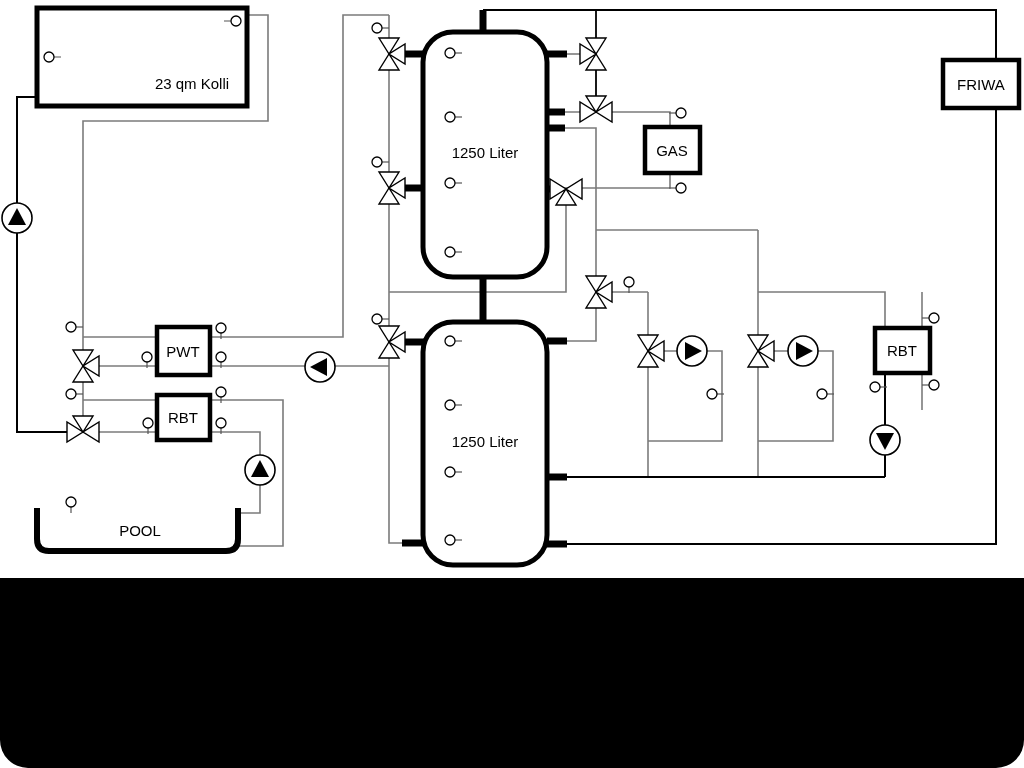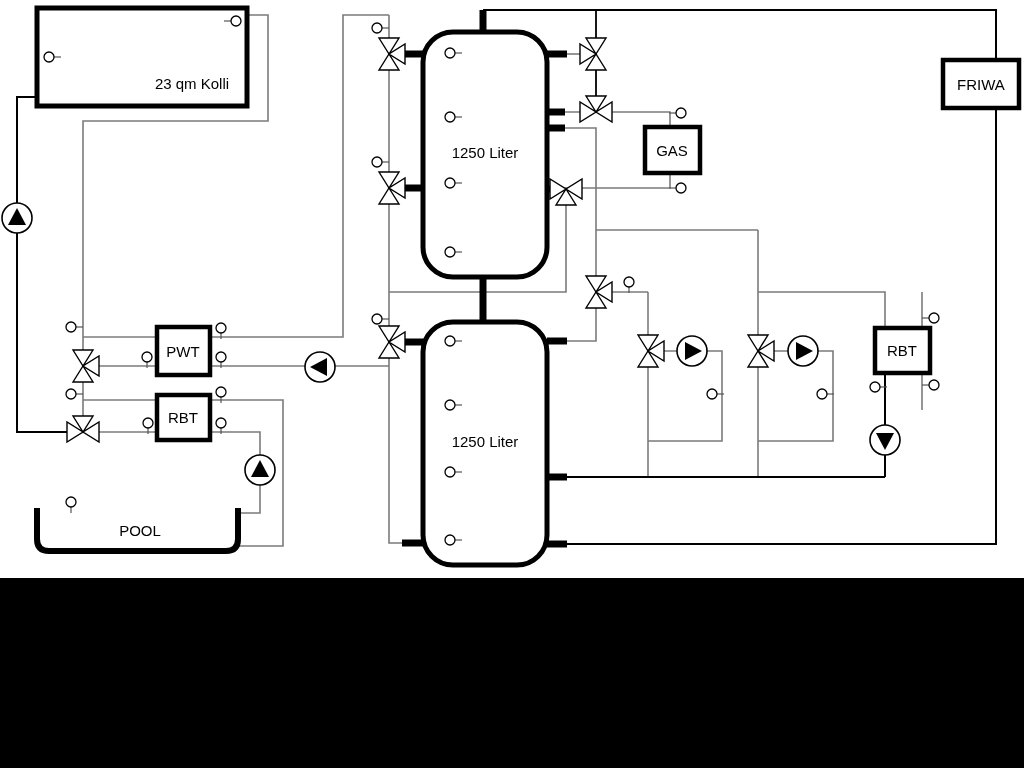--- a/index.html
+++ b/index.html
@@ -1,17 +1,17 @@
 <!DOCTYPE html>
 <html><head>
 <meta charset="utf-8">
 <style>
   html,body{margin:0;padding:0;background:#fff;}
   body{font-family:"Liberation Sans",sans-serif;}
-  #stage{position:relative;width:1024px;height:768px;background:#fff;overflow:hidden;}
+  #stage{position:relative;width:1024px;height:768px;background:#fff;overflow:hidden;border-radius:28px;}
   svg{display:block;}
   text{font-family:"Liberation Sans",sans-serif;font-size:15px;fill:#000;}
   .pipe-gray{stroke:#7b7b7b;stroke-width:1.6;fill:none;}
   .pipe-black{stroke:#000;stroke-width:2;fill:none;}
   .stub{stroke:#000;stroke-width:7;fill:none;stroke-linecap:butt;}
   .comp-box{fill:#fff;stroke:#000;stroke-width:4.5;}
   .tank{fill:#fff;stroke:#000;stroke-width:5;}
   .valve{fill:#fff;stroke:#000;stroke-width:1.4;stroke-linejoin:miter;}
   .pump-c{fill:#fff;stroke:#000;stroke-width:1.6;}
   .pump-t{fill:#000;stroke:none;}

